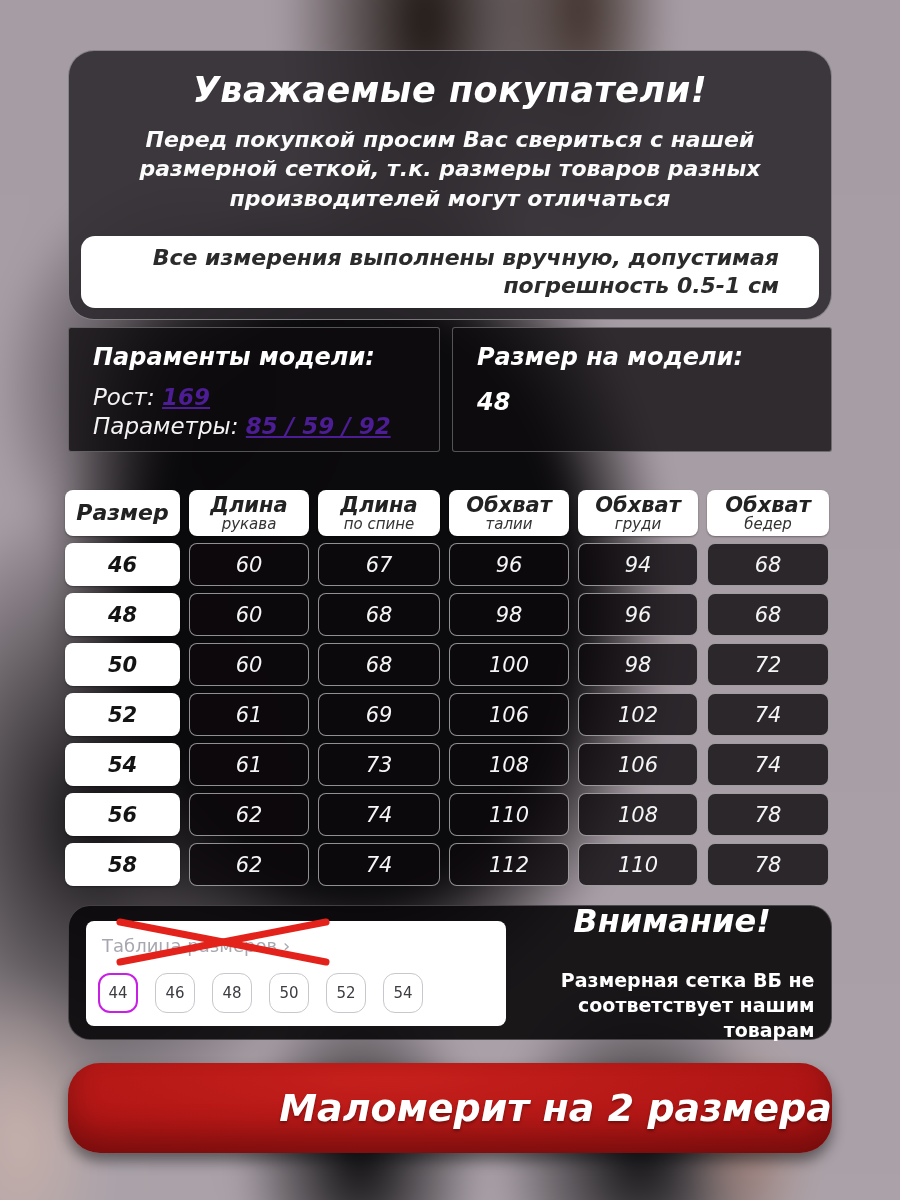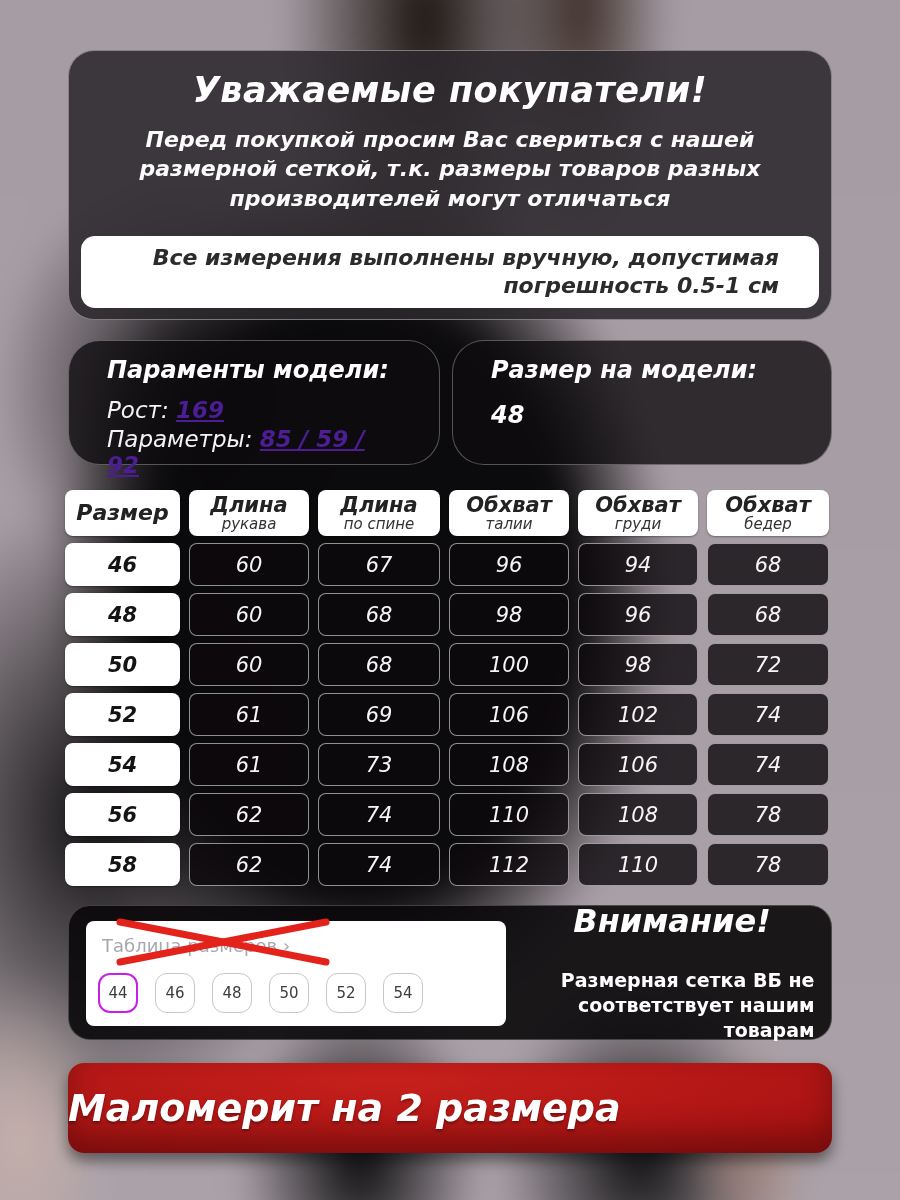--- a/index.html
+++ b/index.html
@@ -35,23 +35,23 @@
   .panel-body  { margin:15px 48px 0; text-align:center; font-size:22px; font-weight:600; font-style:italic; line-height:1.33; color:#fbfbfb; }
   .panel-note  {
     position:absolute; left:12px; right:12px; bottom:11px; height:72px;
     background:#fff; border-radius:14px; display:flex; align-items:center; justify-content:center;
     text-align:right; color:#2b2b2b; font-size:22px; font-weight:700; font-style:italic;
     line-height:1.28; padding:0 40px;
   }
 
   
   .pbox {
-    position:absolute; top:340px; height:125px;
+    position:absolute; top:327px; height:125px;
     background:rgba(14,11,14,0.78); border:1px solid rgba(255,255,255,0.3);
-    border-radius:32px; color:#fff; padding:15px 38px;
+    border-radius:3px; color:#fff; padding:15px 24px;
   }
   .pbox.left  { left:68px;  width:372px; }
   .pbox.right { left:452px; width:380px; }
   .pbox-title { font-size:24px; font-weight:700; font-style:italic; }
   .pbox-line  { font-size:23px; font-style:italic; color:#f3f3f3; }
   .pbox-line.l1 { margin-top:13px; }
   .pbox-line.l2 { margin-top:3px; }
   .pbox-line b  { font-weight:700; color:#4c1d95;text-decoration:underline; }
   .pbox .big-val { margin-top:17px; font-size:24px; font-weight:700; font-style:italic; }
 
@@ -90,24 +90,24 @@
   .warning {
     position:absolute; left:452px; right:8px; top:0; bottom:0;
     display:flex; flex-direction:column; align-items:center; justify-content:center;
     color:#fff; text-align:center;gap:11px;
   }
   .warning-title { font-size:32px; font-weight:700; font-style:italic; }
   .warning-text  { margin-top:17px; font-size:19px; font-weight:700; line-height:1.3; max-width:285px;text-align:right; }
 
   
   .banner {
-    position:absolute; left:68px; top:1063px; width:764px; height:90px; border-radius:16px;
+    position:absolute; left:68px; top:1063px; width:764px; height:90px; border-radius:32px;
     background:radial-gradient(130% 170% at 42% 18%, #c6201c 0%, #a81212 55%, #8a0d0d 100%);
     box-shadow:0 8px 14px rgba(0,0,0,0.45), inset 0 -18px 30px rgba(0,0,0,0.28);
-    display:flex; align-items:center; justify-content:flex-start;
+    display:flex; align-items:center; justify-content:flex-end;
   }
   .banner-text { color:#fff; font-size:38px; font-weight:700; font-style:italic; text-shadow:0 2px 3px rgba(0,0,0,0.35); }
 </style>
 </head>
 <body>
 
 <div class="page">
   <div class="bg"></div>
 
   <div class="content">

